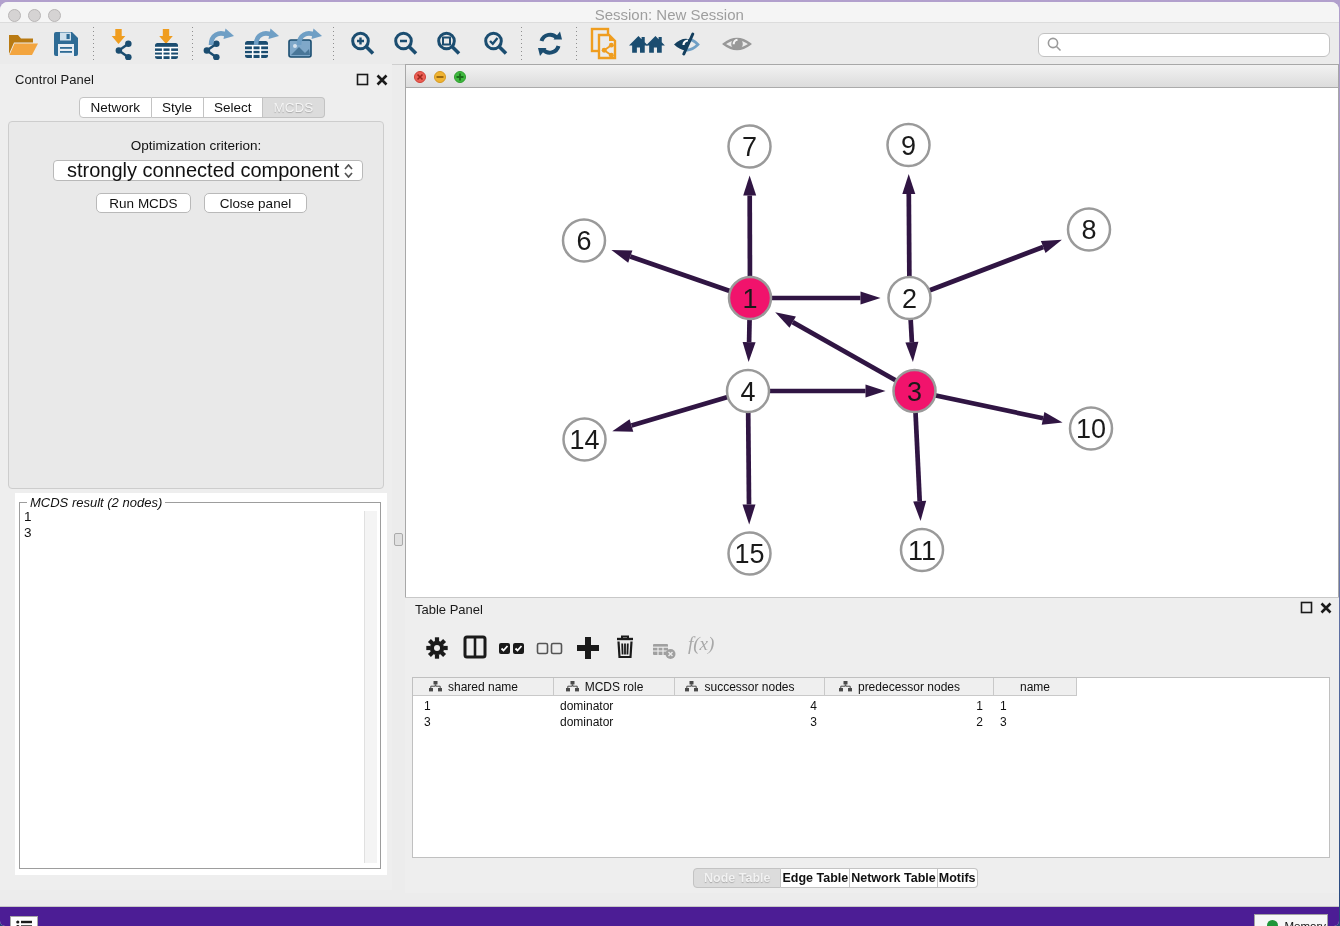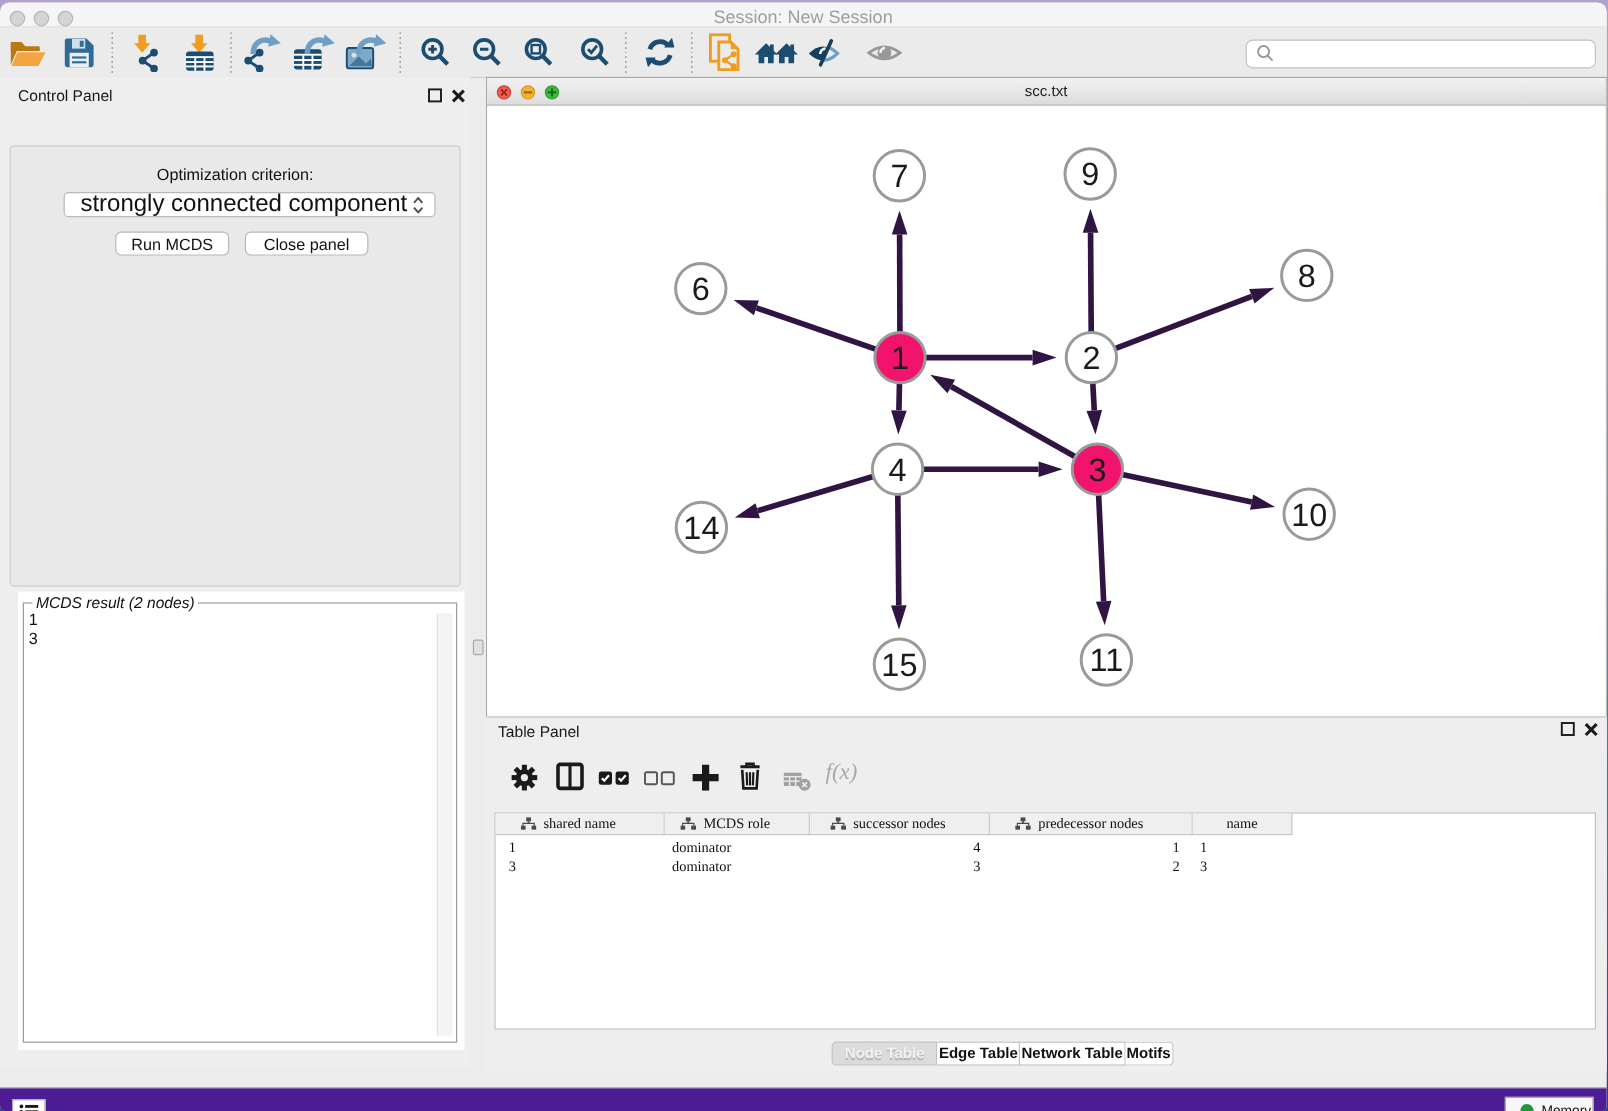--- a/index.html
+++ b/index.html
@@ -35,21 +35,21 @@
 
 #netwin { position:absolute; left:405px; top:62px; width:933.5px; height:533px; border:1px solid #a8a8a8; background:#fff; }
 #net-titlebar { position:absolute; left:0; top:0; width:100%; height:23px; background:linear-gradient(180deg,#f2f2f2,#dcdcdc); border-bottom:1px solid #ababab; }
 #net-title { position:absolute; top:4px; width:100%; text-align:center; font-size:12.5px; color:#222; }
 .tl2 { position:absolute; top:5.5px; width:12px; height:12px; border-radius:50%; }
 #canvas { position:absolute; left:0; top:24px; width:100%; height:508px; background:#fff; }
 
 #tpanel { position:absolute; left:405px; top:595px; width:935px; height:296px; background:#eeeeee; border-top:1px solid #c8c8c8; }
 #tp-title { position:absolute; left:10px; top:4px; font-size:13px; color:#1a1a1a; }
 #tp-toolbar { position:absolute; left:0; top:26px; width:100%; height:44px; }
-#tbl { position:absolute; left:7px; top:79px; width:918px; height:181px; background:#fff; border:1px solid #c0c0c0; font-size:12px;font-family:Liberation Serif, serif; }
+#tbl { position:absolute; left:7px; top:79px; width:918px; height:181px; background:#fff; border:1px solid #c0c0c0; font-size:12px; }
 .th { position:absolute; top:0; height:18px; background:#efefef; border-right:1px solid #c9c9c9; border-bottom:1px solid #c9c9c9; display:flex; align-items:center; justify-content:center; color:#111; }
 .td { position:absolute; height:16px; line-height:16px; color:#111; }
 #tp-tabs { position:absolute; left:288px; top:270px; height:20px; display:flex; font-size:12.5px; font-weight:700; }
 .ttab { border:1px solid #c3c3c3; border-left:none; background:#fff; color:#111; display:flex; align-items:center; justify-content:center; padding:0 1px; }
 .ttab.first { border-left:1px solid #c3c3c3; border-radius:4px 0 0 4px; padding:0 10px; }
 .ttab.last { border-radius:0 4px 4px 0; }
 .ttab.sel { background:#dcdcdc; color:#f2f2f2; text-shadow:0 1px 1px #aaa; }
 
 #statusbar { position:absolute; left:0; top:888px; width:100%; height:34px; background:#4c1d95; border-top:1px solid #c6c6c6;margin-top:16px; }
 #listbtn { position:absolute; left:10px; top:9px; width:28px; height:20px; background:#fdfdfd; border:1px solid #a8a8a8; display:flex; align-items:center; justify-content:center; }
@@ -259,20 +259,26 @@
       </svg>
     </div>
   <div id="cpanel">
     <div id="cp-title">Control Panel</div>
       <svg class="wicon" style="left:356px" width="14" height="14">
         <rect x="1.5" y="1.5" width="10" height="10" fill="none" stroke="#1a1a1a" stroke-width="1.6"></rect>
       </svg>
       <svg class="wicon" style="left:375px" width="14" height="14">
         <path d="M2.5 2.5 L11.5 11.5 M11.5 2.5 L2.5 11.5" stroke="#1a1a1a" stroke-width="2.6"></path>
       </svg>
+    <div id="cp-tabs">
+      <div class="tab first">Network</div>
+        <div class="tab">Style</div>
+        <div class="tab">Select</div>
+        <div class="tab sel last">MCDS</div>
+    </div>
     <div id="cp-inner">
       <div id="opt-label">Optimization criterion:</div>
       <div id="opt-select">strongly connected component<svg width="11" height="14" style="position:absolute;right:8px;top:3px">
             <path d="M2 5 L5.5 1 L9 5 M2 9 L5.5 13 L9 9" fill="none" stroke="#555" stroke-width="1.7"></path>
           </svg></div>
       <div class="btn" style="left:87px; width:95px;">Run MCDS</div>
       <div class="btn" style="left:195px; width:103px;">Close panel</div>
     </div>
     <div id="mcds-box">
       <div id="mcds-fs">
@@ -287,21 +293,20 @@
     <div id="net-titlebar">
       <div class="tl2" style="left:8px; background:#ec5f55; border:1px solid #ce4137;"></div>
       <div class="tl2" style="left:28px; background:#f0b432; border:1px solid #d69a22;"></div>
       <div class="tl2" style="left:48px; background:#3fb93f; border:1px solid #2f9e2f;"></div>
       <svg style="position:absolute;left:8px;top:5.5px;pointer-events:none" width="54" height="13">
           <path d="M3.5 3.5 L8.5 8.5 M8.5 3.5 L3.5 8.5" stroke="#9c261c" stroke-width="1.6"></path>
           <line x1="22.5" y1="6" x2="29.5" y2="6" stroke="#9c6a11" stroke-width="1.8"></line>
           <line x1="42.5" y1="6" x2="49.5" y2="6" stroke="#1c6e1c" stroke-width="1.8"></line>
           <line x1="46" y1="2.5" x2="46" y2="9.5" stroke="#1c6e1c" stroke-width="1.8"></line>
         </svg>
-        <div id="net-title">scc.txt</div>
     <div style="position:absolute;left:461px;top:528px;width:9px;height:6px;background:#e0e0e0;border:1px solid #b0b0b0;border-radius:2px;"></div>
       </div>
     <div id="canvas">
         <svg width="932" height="508" style="position:absolute;left:0;top:0">
 <g stroke="#301543" stroke-width="4.7" fill="#301543">
 <line x1="344.0" y1="209.0" x2="343.7" y2="106.5"></line>
 <polygon points="343.6,86.5 350.2,106.5 337.2,106.5" stroke="none"></polygon>
 <line x1="344.0" y1="209.0" x2="224.3" y2="167.5"></line>
 <polygon points="205.4,161.0 226.4,161.4 222.2,173.7" stroke="none"></polygon>
 <line x1="344.0" y1="209.0" x2="454.5" y2="209.0"></line>

